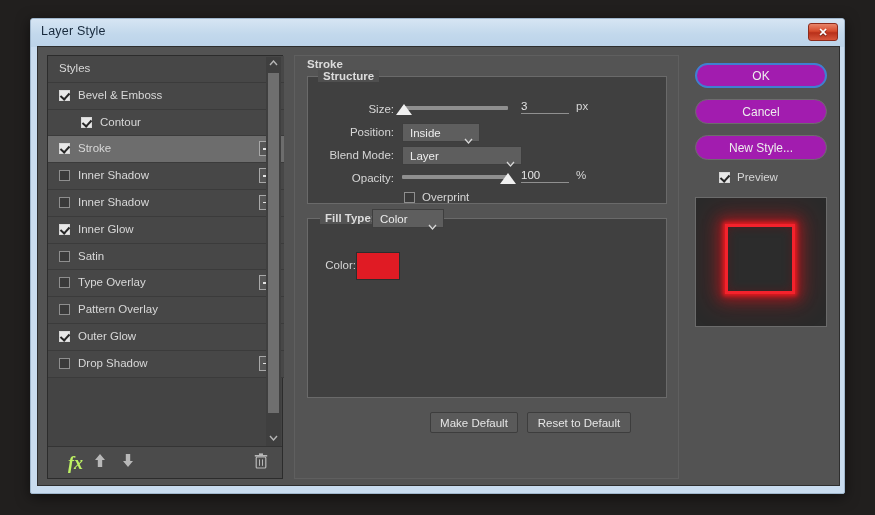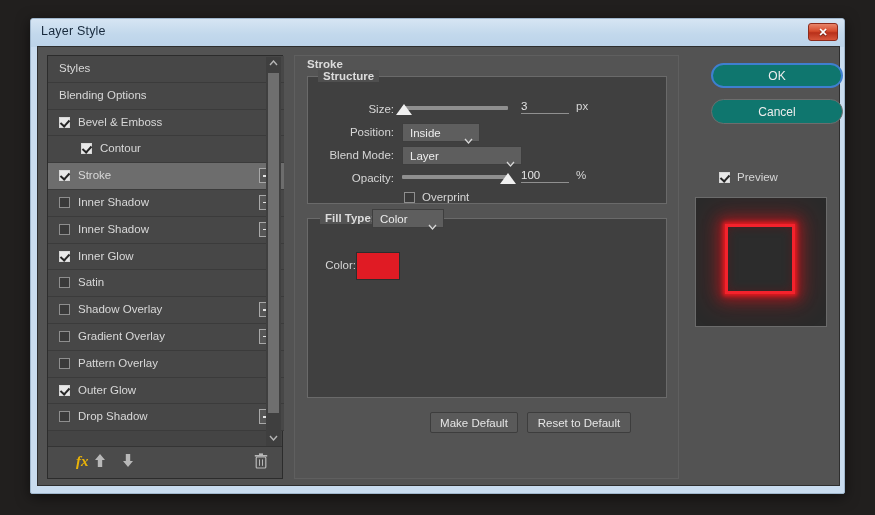--- a/index.html
+++ b/index.html
@@ -194,21 +194,21 @@
     width: 234px;
     height: 31px;
     background: #4b4b4b;
     border-top: 1px solid #343434;
   }
   .tool-icon {
     position: absolute;
     top: 6px;
     cursor: pointer;
   }
-  #tool-fx { left: 28px; font-size: 15px; font-style: italic; font-family: "Liberation Serif", serif; color: #eab308; font-weight: bold; }
+  #tool-fx { left: 20px; font-size: 18px; font-style: italic; font-family: "Liberation Serif", serif; color: #bef264; font-weight: bold; }
   #tool-up { left: 45px; }
   #tool-down { left: 73px; }
   #tool-trash { right: 14px; }
 
   
   #center-panel {
     position: absolute;
     left: 256px;
     top: 8px;
     width: 385px;
@@ -362,25 +362,25 @@
   
   #right-panel {
     position: absolute;
     left: 653px;
     top: 8px;
     width: 140px;
     height: 424px;
   }
   .pill-btn {
     position: absolute;
-    left: 20px;
+    left: 4px;
     width: 132px;
     height: 25px;
     border-radius: 13px;
-    background: #0f766e;
+    background: #a21caf;
     border: 1px solid #6d6d6d;
     color: #ededed;
     font-size: 12px;
     text-align: center;
     line-height: 24px;
     box-sizing: border-box;
     cursor: pointer;
   }
   #btn-ok {
     top: 8px;
@@ -434,23 +434,20 @@
     <div id="close-button">✕</div>
   </div>
 
   <div id="dialog-body">
 
     <div id="styles-panel">
       <div id="styles-list">
           <div class="style-row lvl0">
             <span class="row-label">Styles</span>
           </div>
-          <div class="style-row lvl0">
-            <span class="row-label">Blending Options</span>
-          </div>
           <div class="style-row lvl0 has-cb">
             <span class="row-cb checked"></span>
             <span class="row-label">Bevel &amp; Emboss</span>
           </div>
           <div class="style-row lvl1 has-cb">
             <span class="row-cb checked"></span>
             <span class="row-label">Contour</span>
           </div>
           <div class="style-row lvl0 selected has-cb">
             <span class="row-cb checked"></span>
@@ -470,26 +467,21 @@
           <div class="style-row lvl0 has-cb">
             <span class="row-cb checked"></span>
             <span class="row-label">Inner Glow</span>
           </div>
           <div class="style-row lvl0 has-cb">
             <span class="row-cb"></span>
             <span class="row-label">Satin</span>
           </div>
           <div class="style-row lvl0 has-cb">
             <span class="row-cb"></span>
-            <span class="row-label">Shadow Overlay</span>
-            <span class="plus-btn"></span>
-          </div>
-          <div class="style-row lvl0 has-cb">
-            <span class="row-cb"></span>
-            <span class="row-label">Gradient Overlay</span>
+            <span class="row-label">Type Overlay</span>
             <span class="plus-btn"></span>
           </div>
           <div class="style-row lvl0 has-cb">
             <span class="row-cb"></span>
             <span class="row-label">Pattern Overlay</span>
           </div>
           <div class="style-row lvl0 has-cb">
             <span class="row-cb checked"></span>
             <span class="row-label">Outer Glow</span>
           </div>
@@ -597,20 +589,21 @@
         <div id="color-swatch" style="background: rgb(224, 27, 36);"></div>
       </div>
 
       <div class="flat-btn" id="btn-make-default">Make Default</div>
       <div class="flat-btn" id="btn-reset-default">Reset to Default</div>
     </div>
 
     <div id="right-panel">
       <div class="pill-btn" id="btn-ok">OK</div>
       <div class="pill-btn" id="btn-cancel">Cancel</div>
+      <div class="pill-btn" id="btn-newstyle">New Style...</div>
 
       <div class="chk-wrap" id="preview-chk-wrap">
         <span class="chk-box checked" id="preview-box"></span>
         <span class="chk-label">Preview</span>
       </div>
 
       <div id="preview-thumb" style="background: rgb(42, 42, 42);">
         <div id="preview-square" style="border-color: rgb(244, 34, 44);"></div>
       </div>
     </div>

